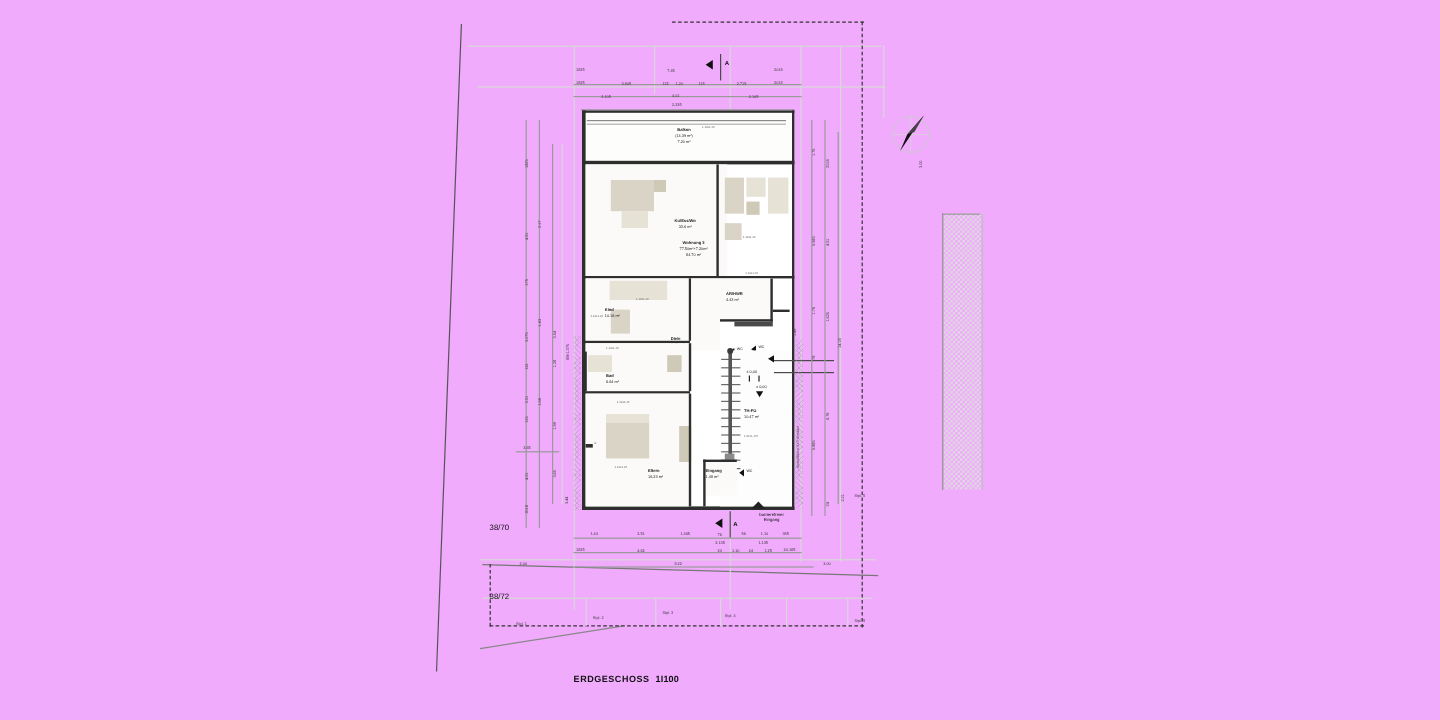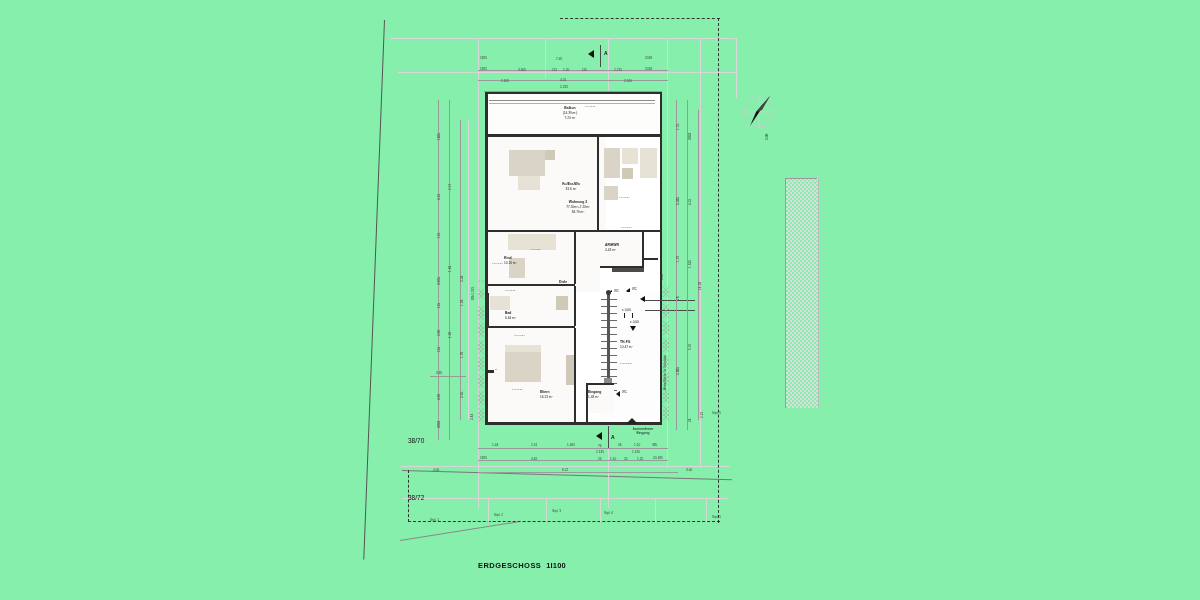--- a/index.html
+++ b/index.html
@@ -1,18 +1,18 @@
 <!DOCTYPE html>
 <html><head>
 <meta charset="utf-8">
 <style>
   html,body{margin:0;padding:0;background:#ffffff;}
   body{width:1200px;height:600px;overflow:hidden;
        font-family:"Liberation Sans","DejaVu Sans",sans-serif;color:#1a1a1a;}
-  #stage{position:relative;width:1200px;height:600px;background:#86efac;}
+  #stage{position:relative;width:1200px;height:600px;background:#f0abfc;}
 
   
   .abs{position:absolute;}
   .dim{position:absolute;font-size:3.2px;color:#3a3a3a;white-space:nowrap;}
   .vdim{position:absolute;font-size:3.2px;color:#3a3a3a;white-space:nowrap;
         transform-origin:0 0;transform:rotate(-90deg);}
   .room{position:absolute;font-size:3.4px;color:#222;white-space:nowrap;text-align:center;}
   .room .nm{font-weight:700;display:block;font-size:3.4px;}
   .room .ar{display:block;font-size:3.2px;margin-top:.8px;}
 

